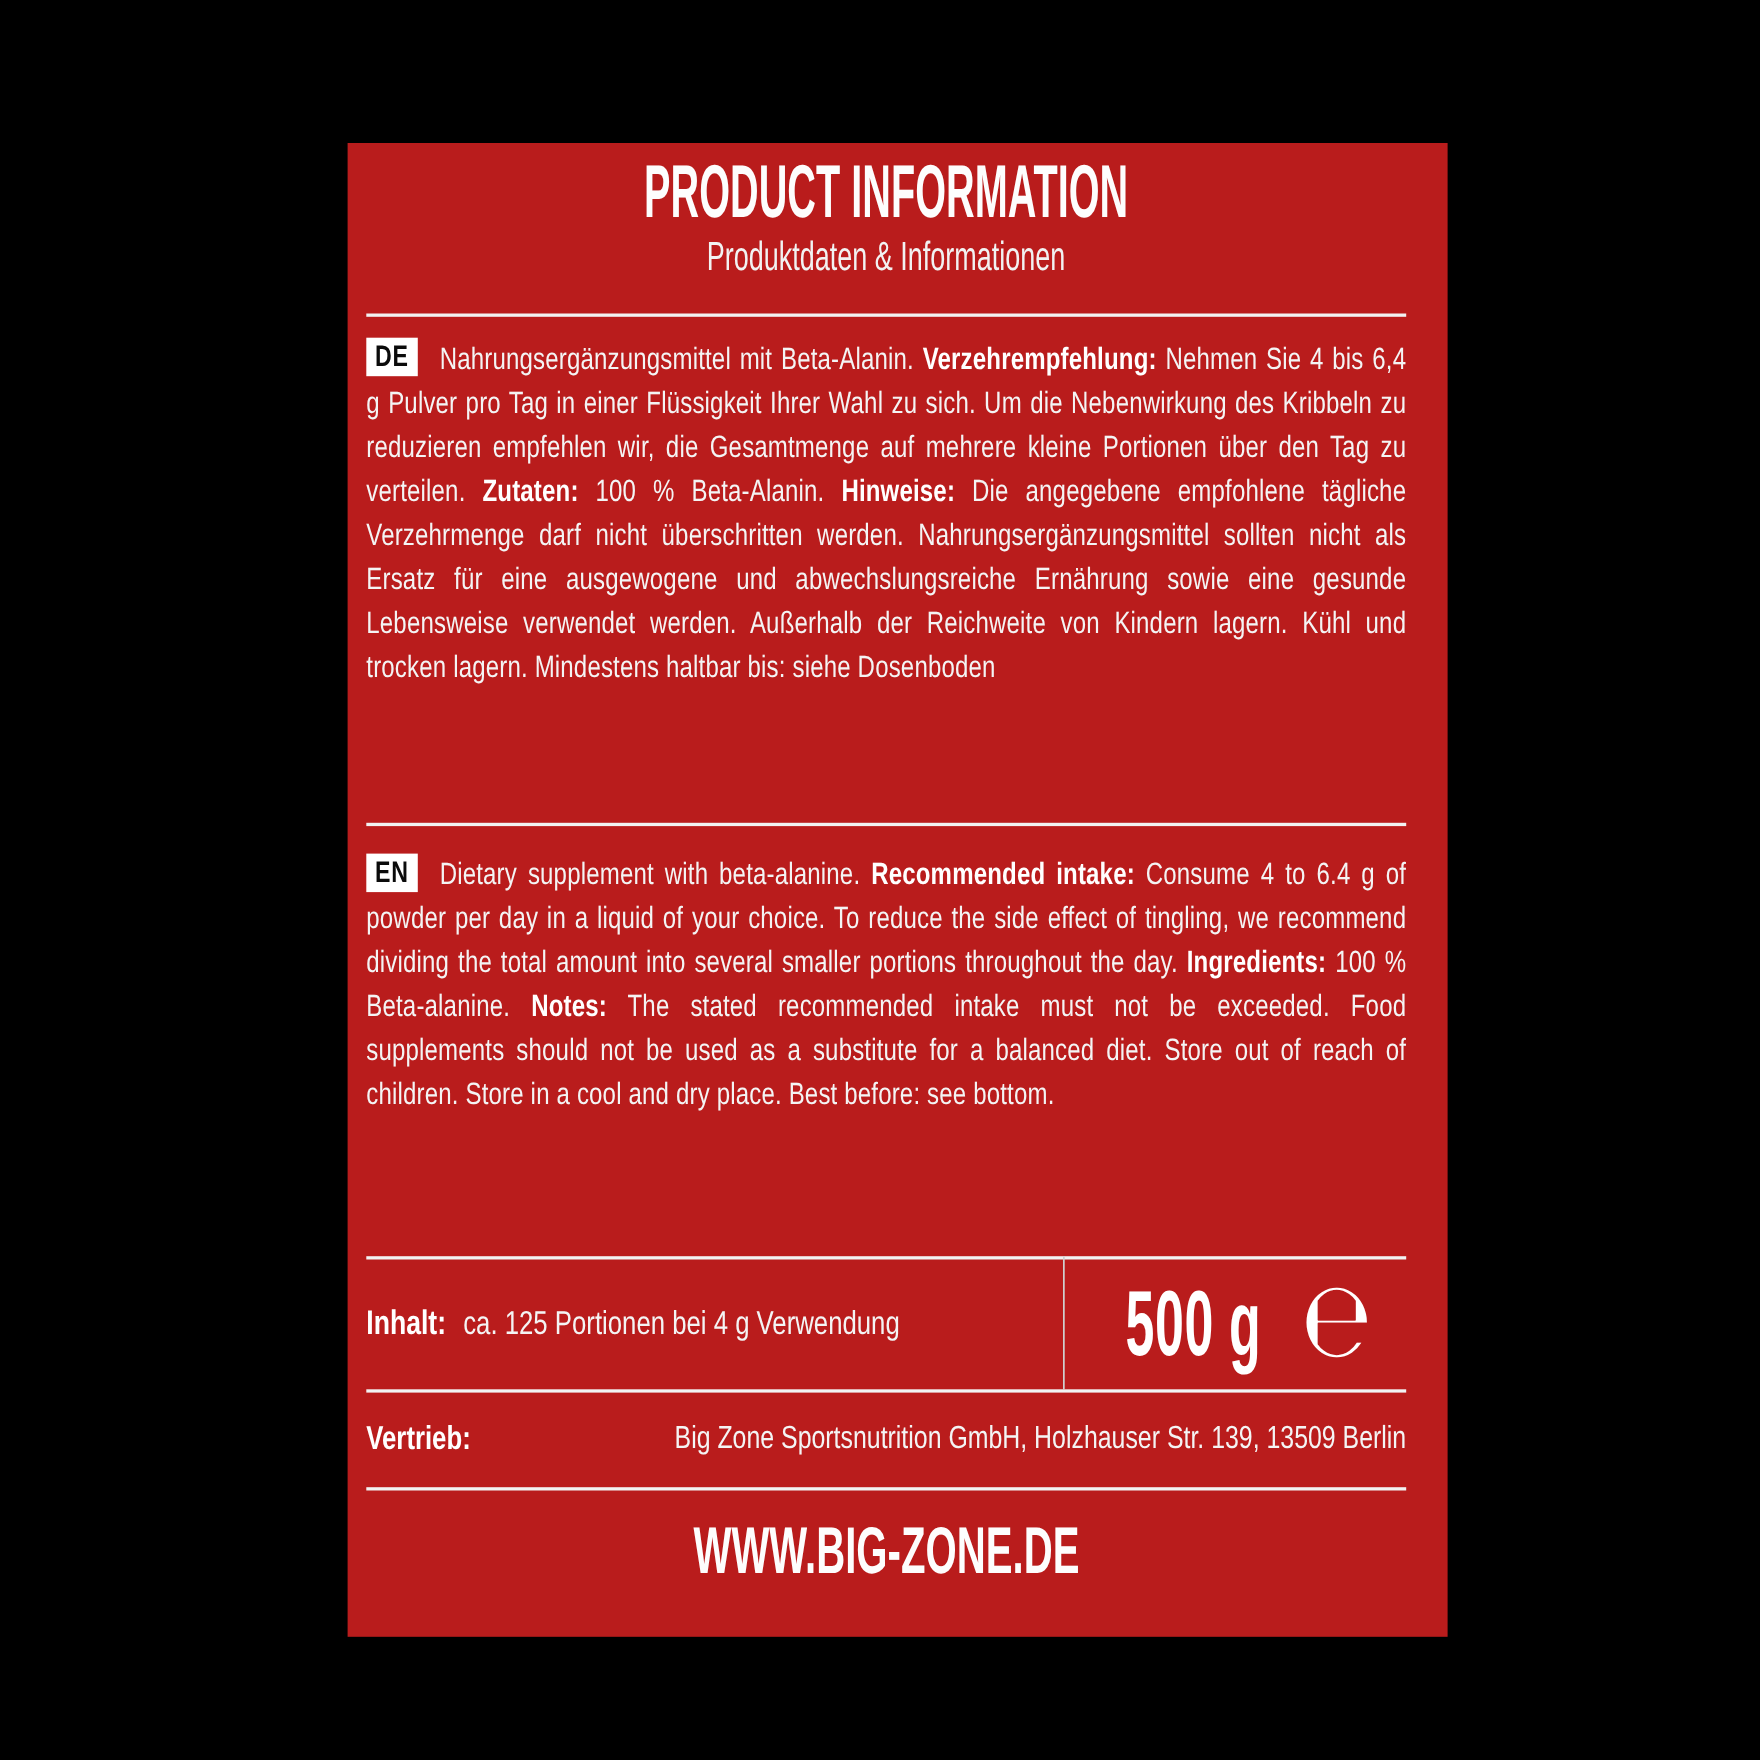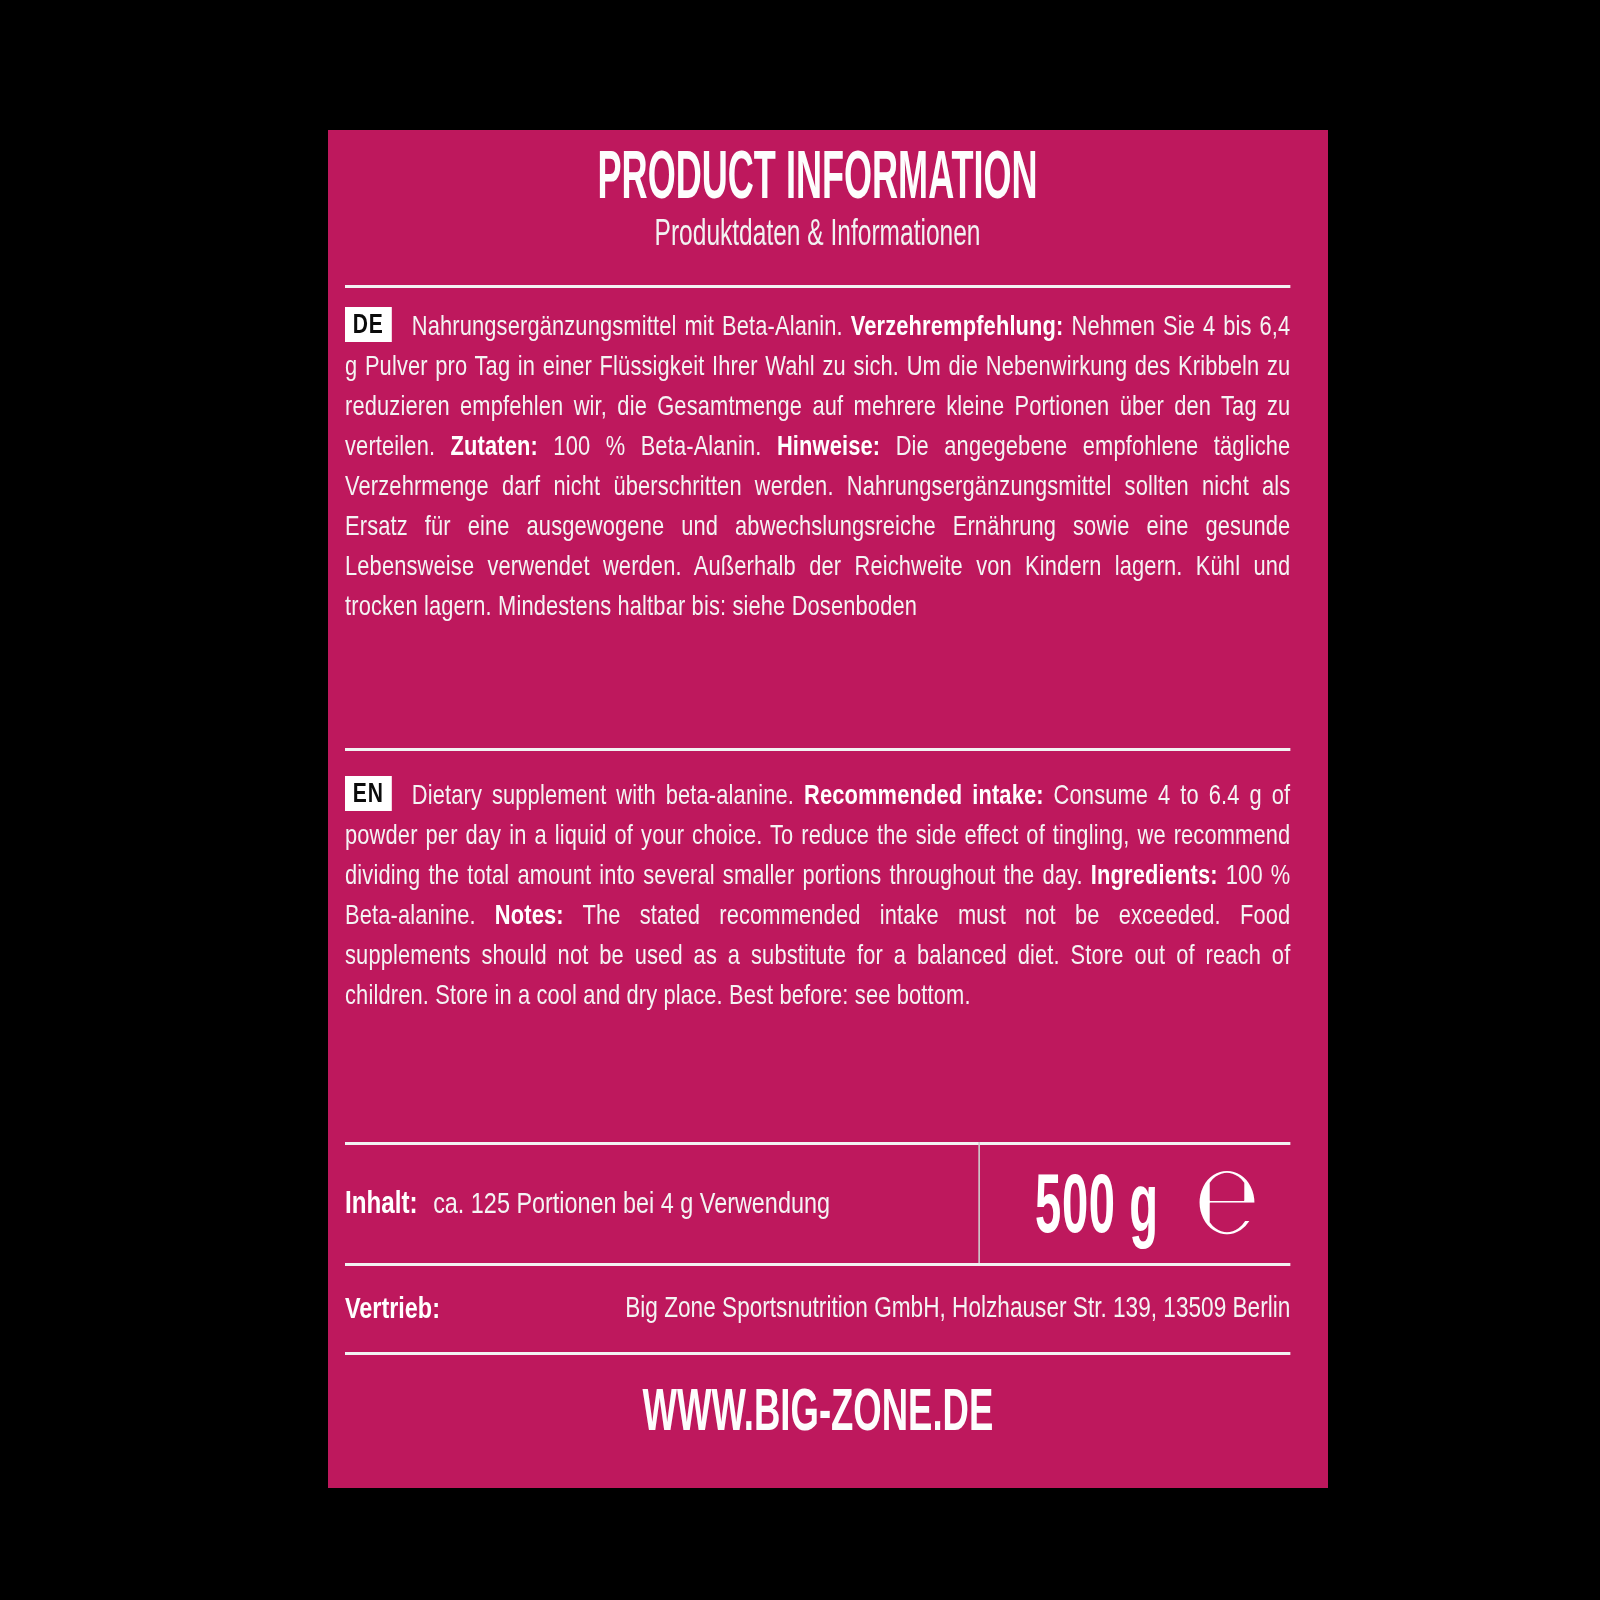--- a/index.html
+++ b/index.html
@@ -7,25 +7,25 @@
     padding: 0;
     width: 1600px;
     height: 1600px;
     background: #000000;
     overflow: hidden;
     font-family: "Liberation Sans", sans-serif;
   }
 
   .panel {
     position: absolute;
-    left: 328px;
+    left: 316px;
     top: 130px;
     width: 1000px;
     height: 1358px;
-    background: #be185d;
+    background: #b91c1c;
   }
 
   
   .inner {
     position: absolute;
     left: 17px;
     top: 0;
     width: 1212px;
     height: 1358px;
     transform: scaleX(0.78);

